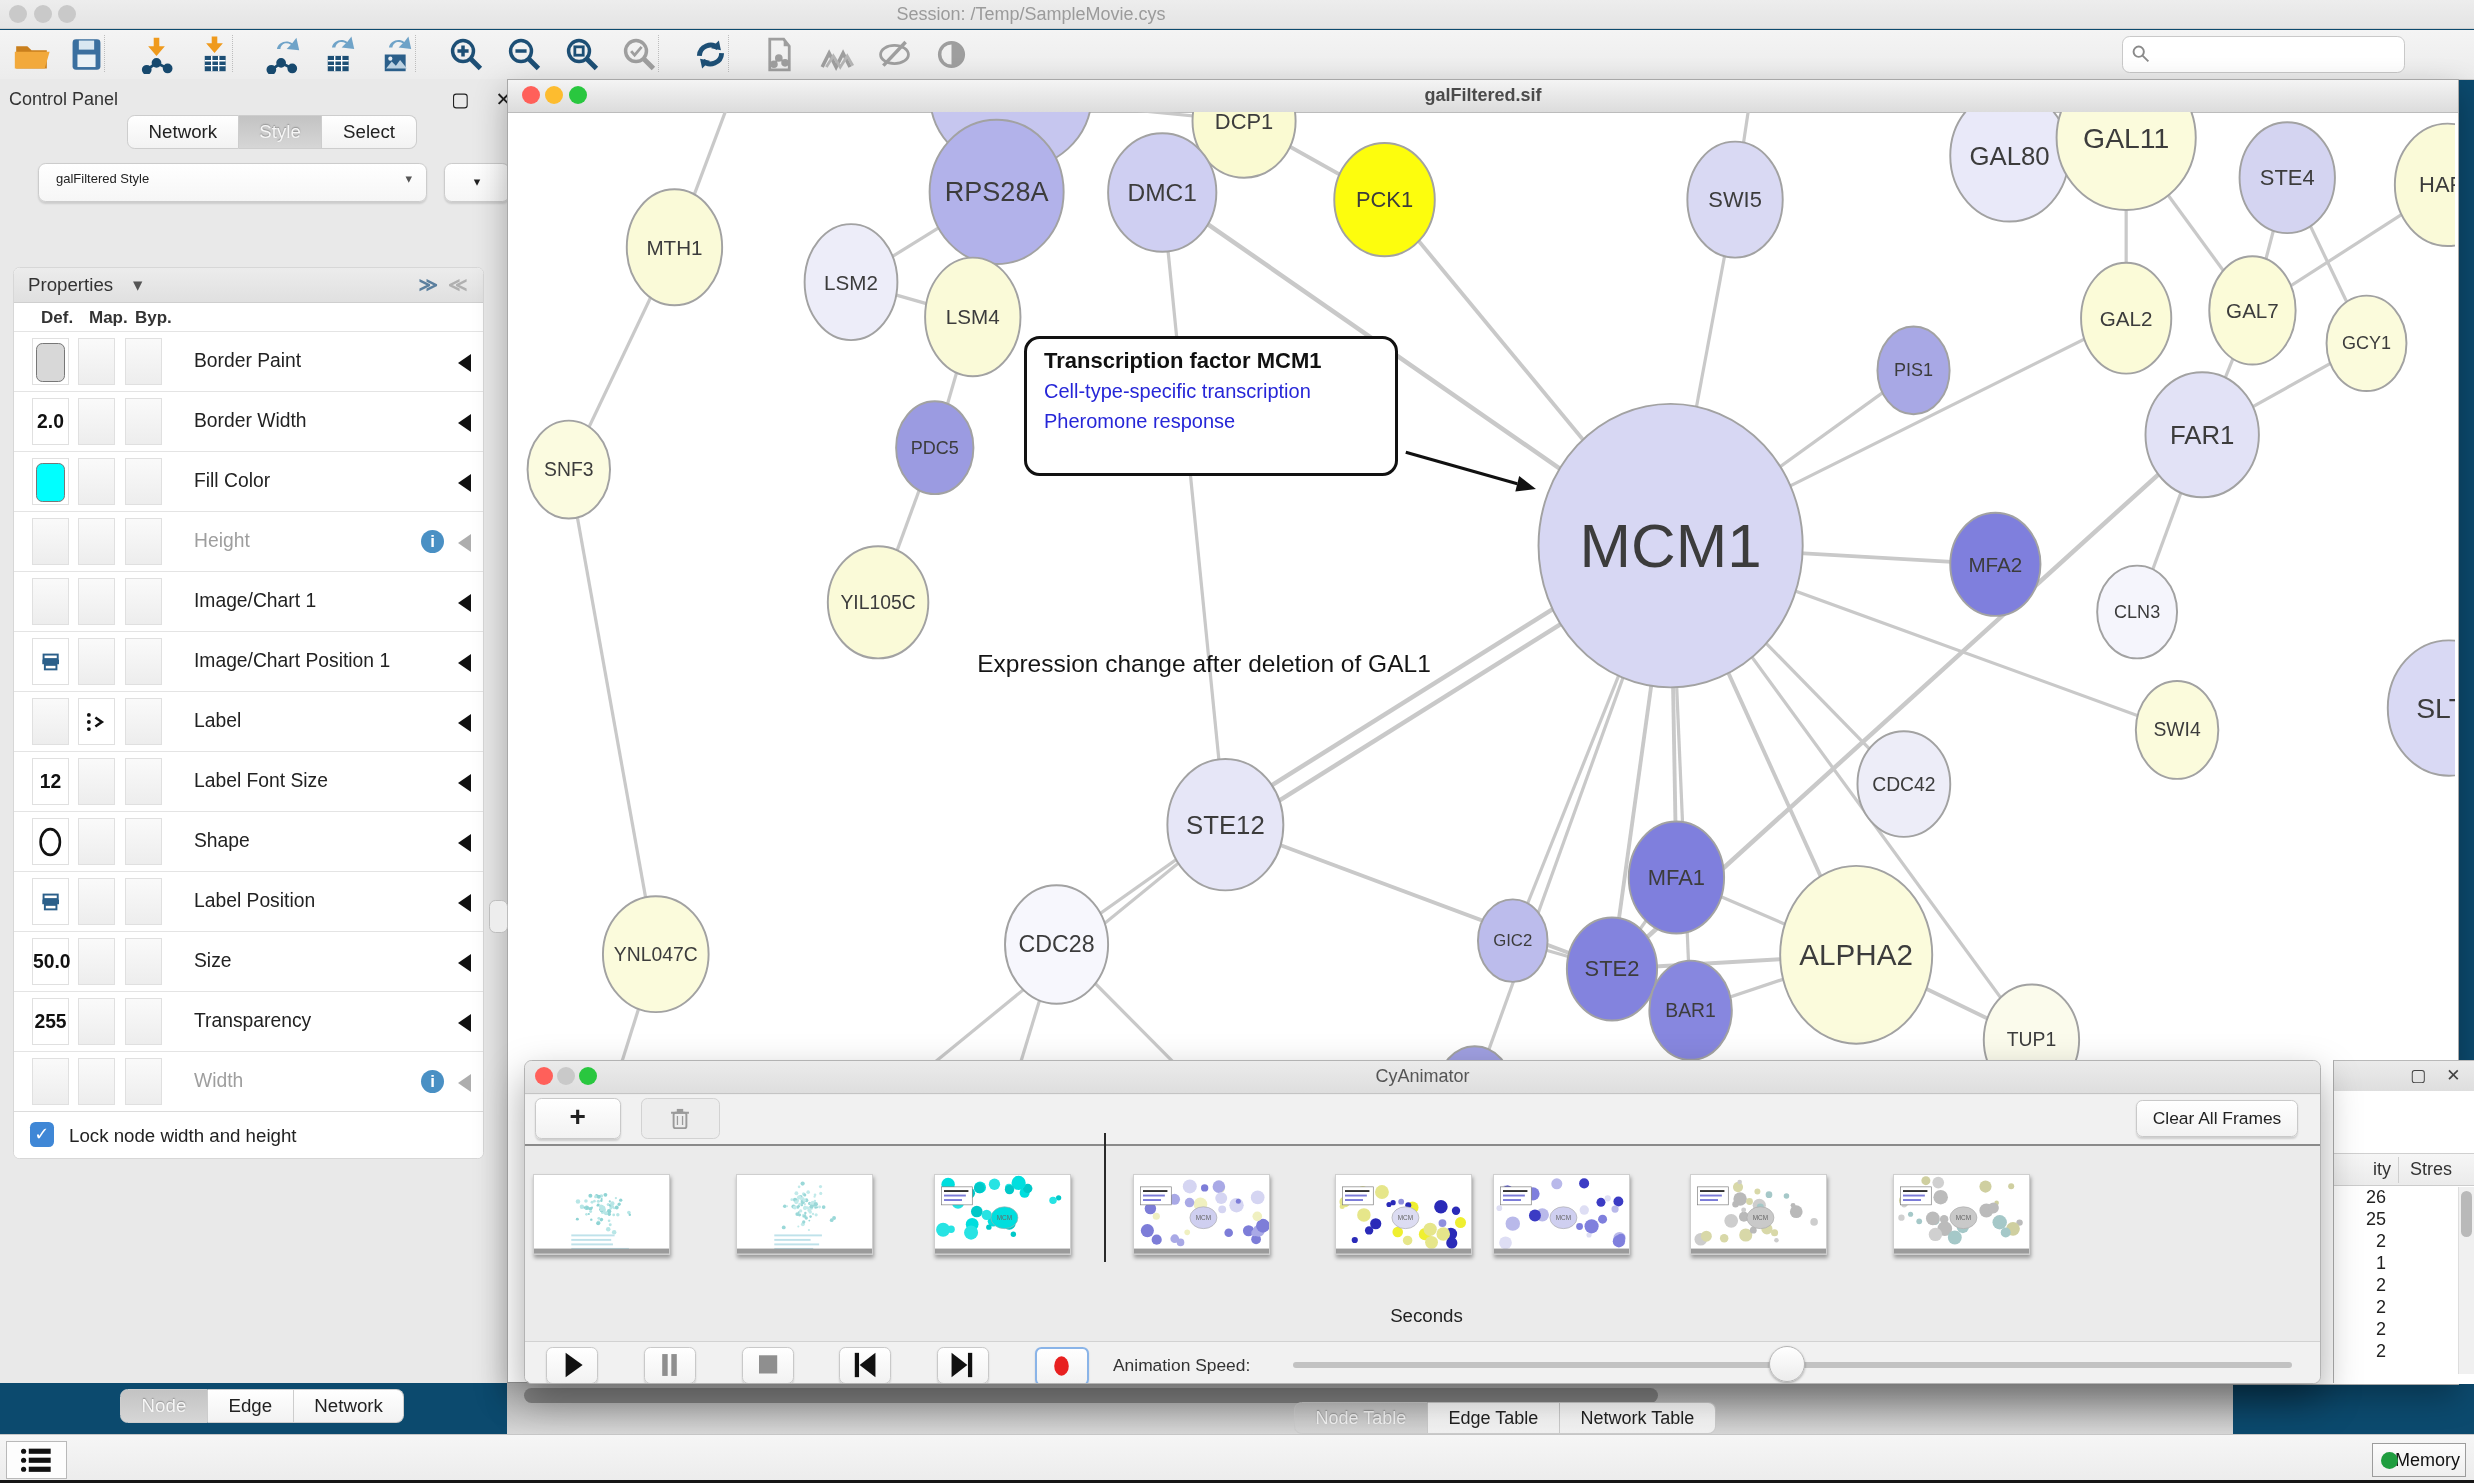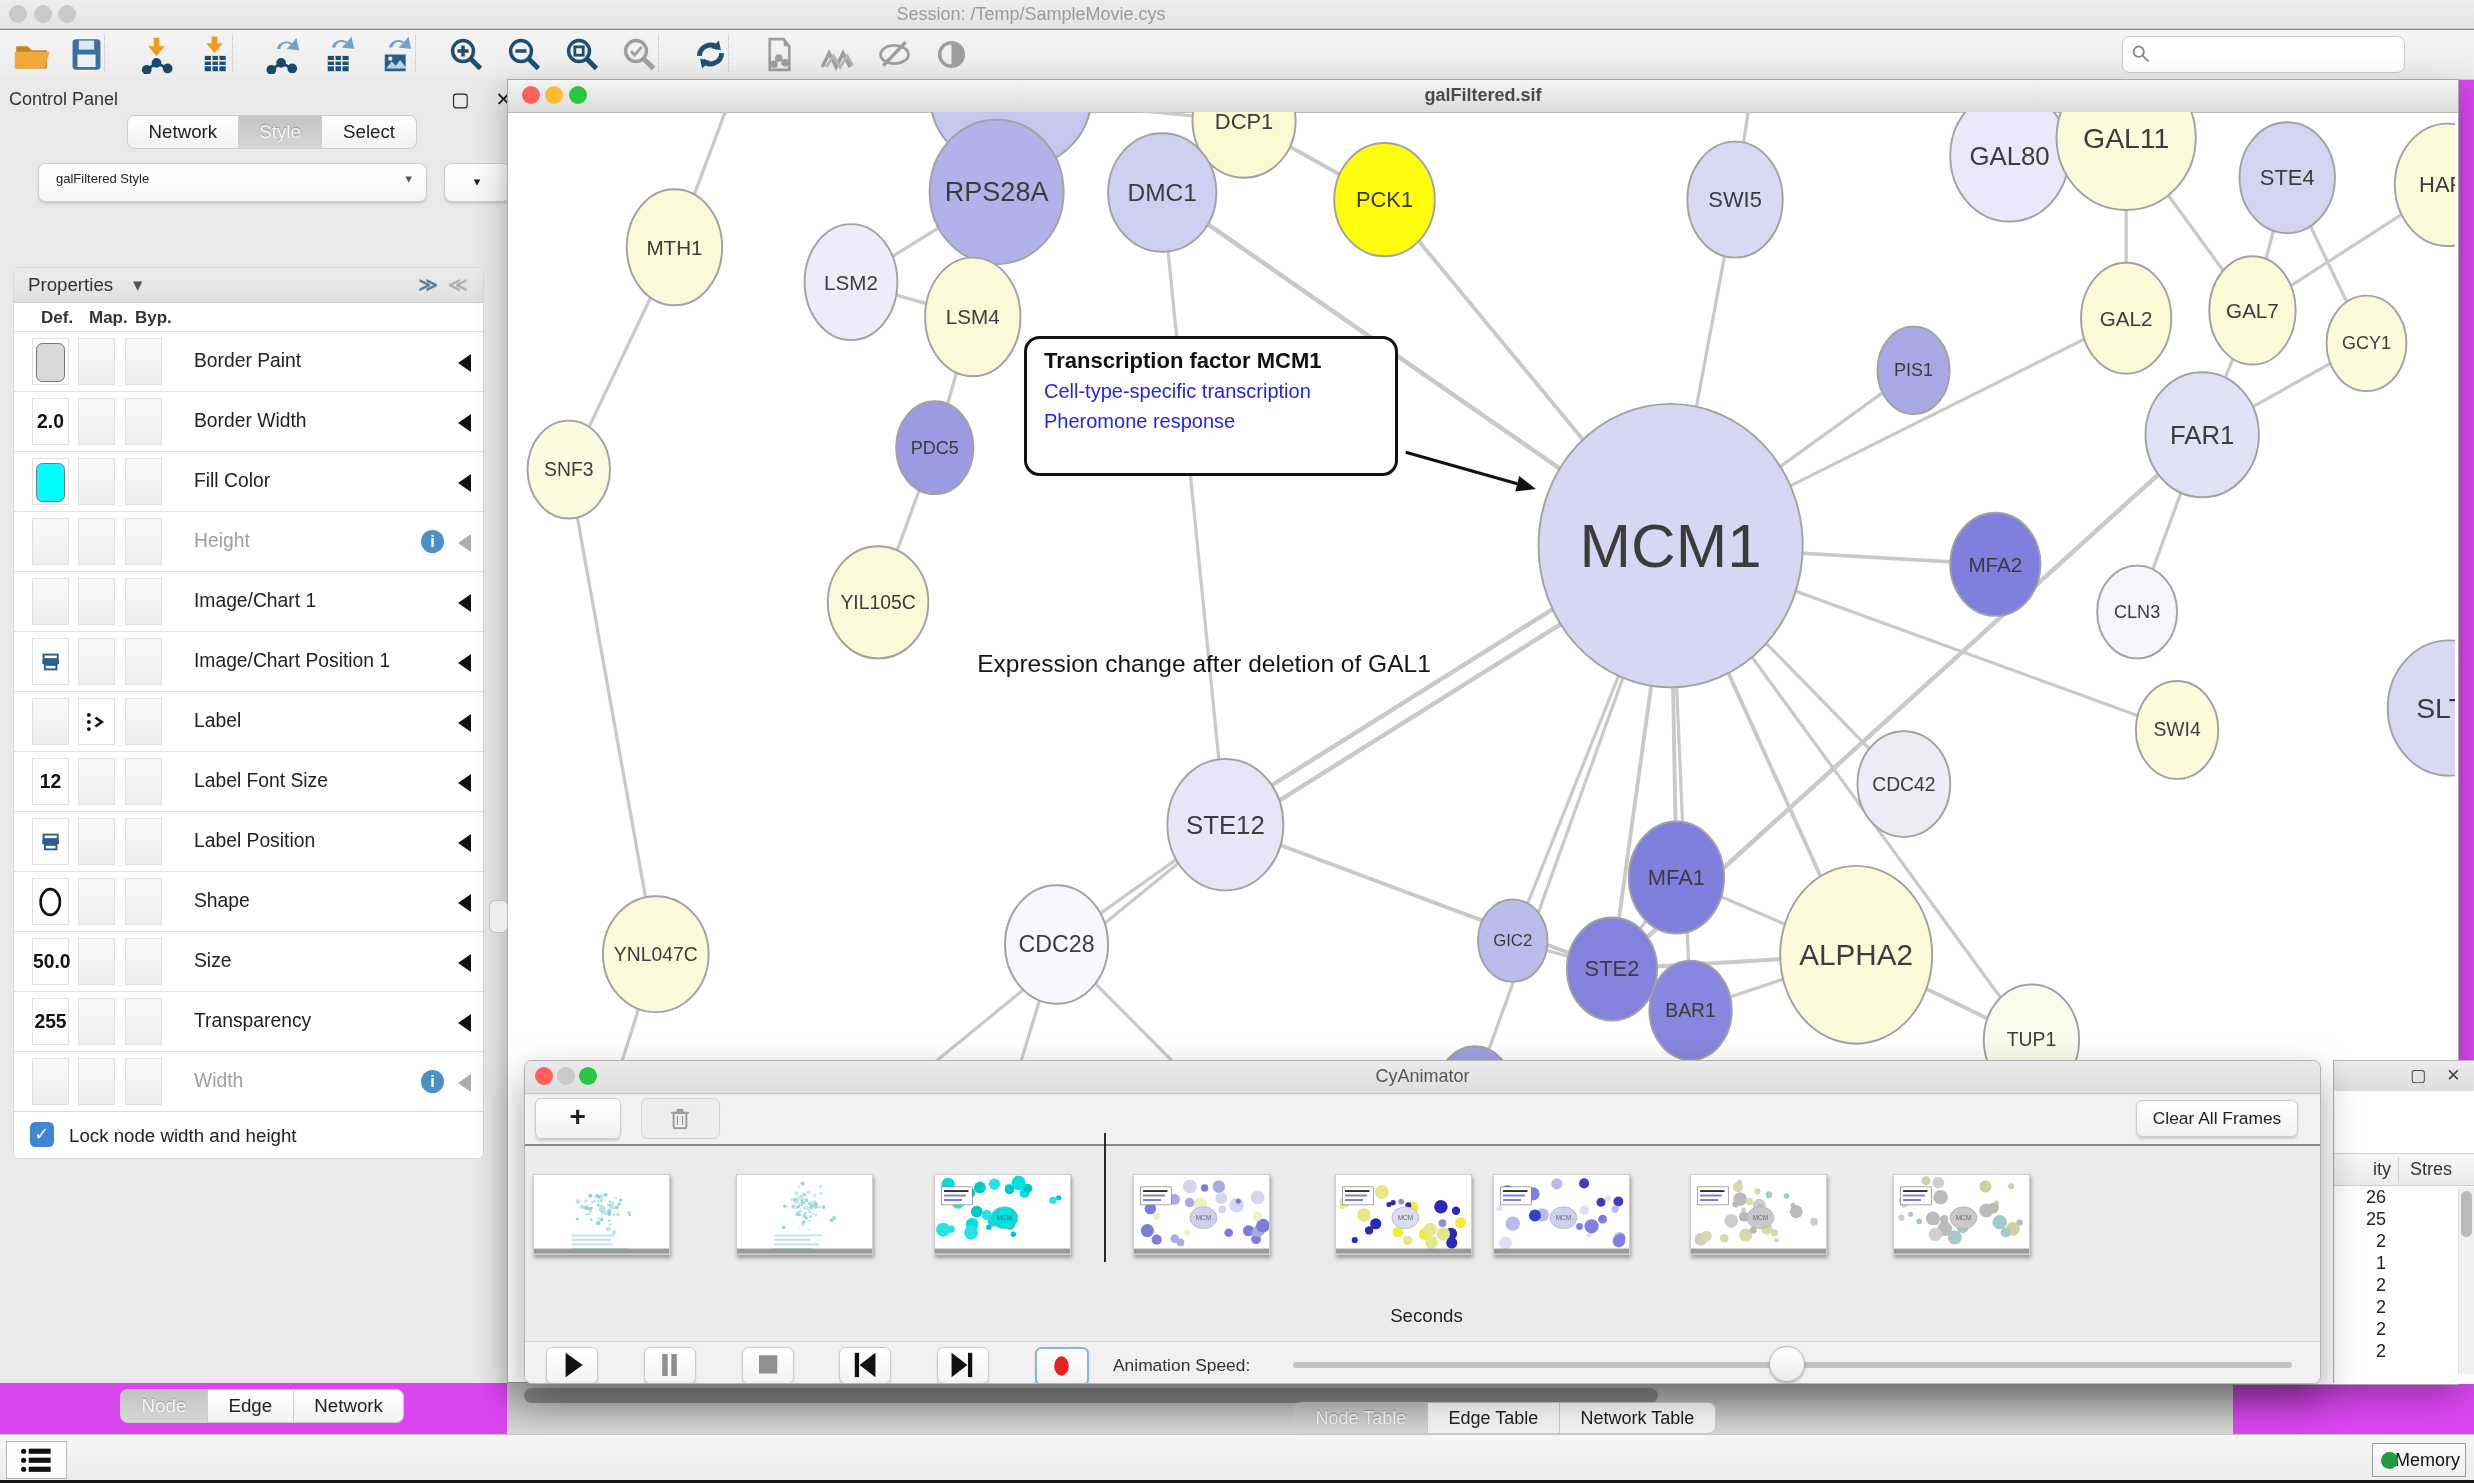--- a/index.html
+++ b/index.html
@@ -1,16 +1,16 @@
 <!DOCTYPE html>
 <html style="font-size:10.3px"><head>
 <meta charset="utf-8">
 <style>
   html,body{margin:0;padding:0;background:#cfcfcf;}
-  .screen{position:relative;width:2475px;height:1484px;background:#d946ef;overflow:hidden;
+  .screen{position:relative;width:2475px;height:1484px;background:#0c4a6e;overflow:hidden;
           font-family:"Liberation Sans",sans-serif;color:#222;}
   .abs{position:absolute;}
   
   .titlebar{left:0;top:0;width:2475px;height:28px;background:linear-gradient(#ededed,#e4e4e4);
             border-bottom:1.3px solid #cfcfcf;}
   .light{position:absolute;top:5.2px;width:18px;height:18px;border-radius:50%;}
   .app-title{position:absolute;top:3.9px;left:580px;width:902px;text-align:center;
              font-size:18px;color:#9b9b9b;}
   .toolbar{left:0;top:30px;width:2475px;height:49px;background:linear-gradient(#f4f4f4,#ececec);
            border-bottom:1.3px solid #c9c9c9;}
@@ -323,40 +323,40 @@
           </div>
           <div class="prow">
             <div class="pcell" style="left: 18px; font-size: 19.3px; font-weight: bold; text-align: center; line-height: 45px; color: rgb(17, 17, 17); background: rgb(255, 255, 255);">12</div>
             <div class="pcell" style="left: 64px;"></div>
             <div class="pcell" style="left: 111px;"></div>
             <div class="pname">Label Font Size</div>
             <div class="parrow"></div>
           </div>
           <div class="prow">
             <div class="pcell" style="left: 18px; background: rgb(255, 255, 255);">
+              <svg style="position:absolute;left:5.2px;top:7.7px" width="24.5" height="30" viewBox="0 0 38 46">
+                <ellipse cx="19" cy="23" rx="15" ry="20" fill="none" stroke="#111" stroke-width="4"></ellipse>
+              </svg>
+            </div>
+            <div class="pcell" style="left: 64px;"></div>
+            <div class="pcell" style="left: 111px;"></div>
+            <div class="pname">Shape</div>
+            <div class="parrow"></div>
+          </div>
+          <div class="prow">
+            <div class="pcell" style="left: 18px; background: rgb(255, 255, 255);">
               <svg style="position:absolute;left:7.7px;top:13px" width="19.3" height="19.3" viewBox="0 0 30 30">
                 <rect x="4" y="4" width="22" height="7" fill="none" stroke="#2b5f8a" stroke-width="3"></rect>
                 <rect x="2" y="12" width="26" height="7" fill="#2b5f8a"></rect>
                 <rect x="6" y="20" width="18" height="7" fill="none" stroke="#2b5f8a" stroke-width="3"></rect>
               </svg>
             </div>
             <div class="pcell" style="left: 64px;"></div>
             <div class="pcell" style="left: 111px;"></div>
             <div class="pname">Label Position</div>
-            <div class="parrow"></div>
-          </div>
-          <div class="prow">
-            <div class="pcell" style="left: 18px; background: rgb(255, 255, 255);">
-              <svg style="position:absolute;left:5.2px;top:7.7px" width="24.5" height="30" viewBox="0 0 38 46">
-                <ellipse cx="19" cy="23" rx="15" ry="20" fill="none" stroke="#111" stroke-width="4"></ellipse>
-              </svg>
-            </div>
-            <div class="pcell" style="left: 64px;"></div>
-            <div class="pcell" style="left: 111px;"></div>
-            <div class="pname">Shape</div>
             <div class="parrow"></div>
           </div>
           <div class="prow">
             <div class="pcell" style="left: 18px; font-size: 19.3px; font-weight: bold; text-align: center; line-height: 45px; color: rgb(17, 17, 17); background: rgb(255, 255, 255);">50.0</div>
             <div class="pcell" style="left: 64px;"></div>
             <div class="pcell" style="left: 111px;"></div>
             <div class="pname">Size</div>
             <div class="parrow"></div>
           </div>
           <div class="prow">

